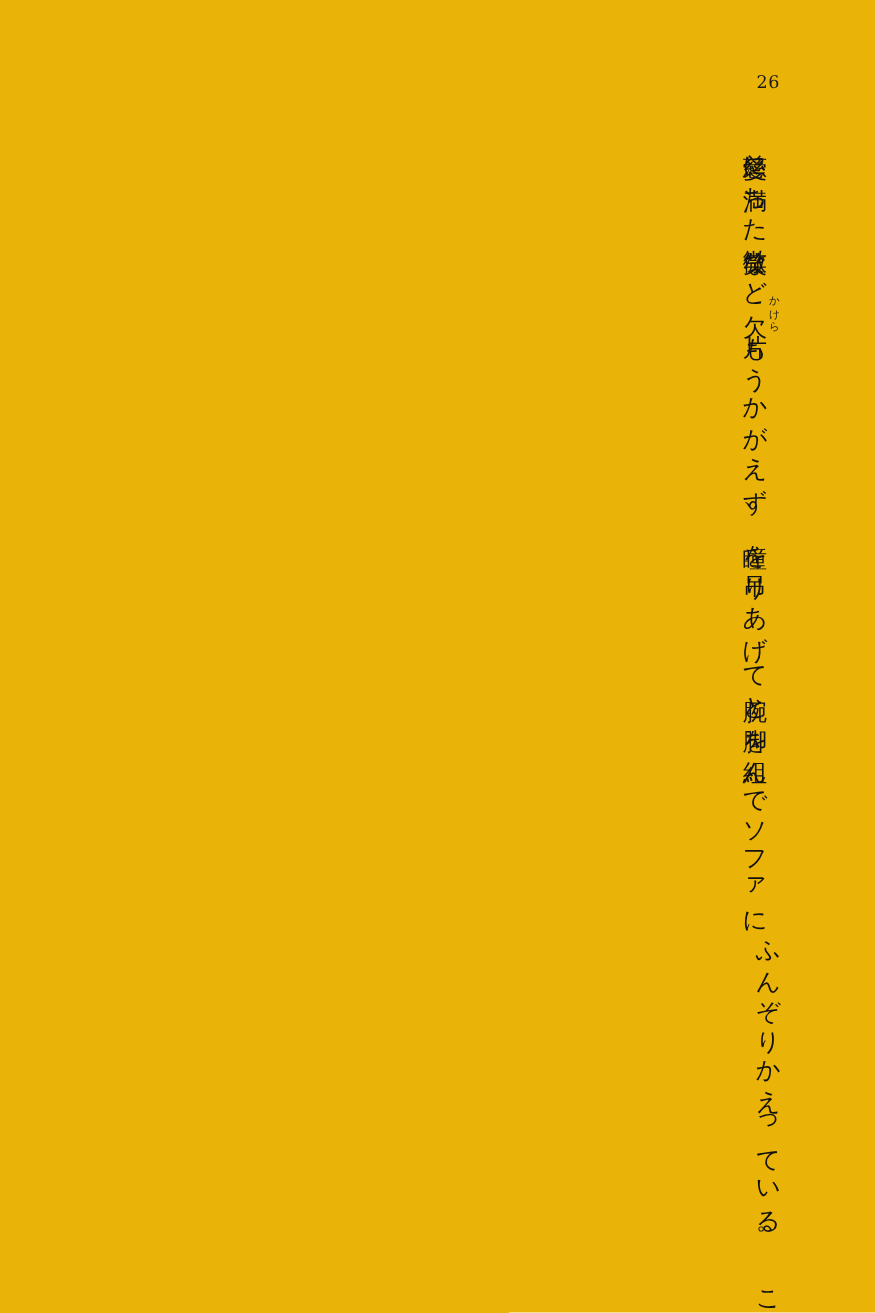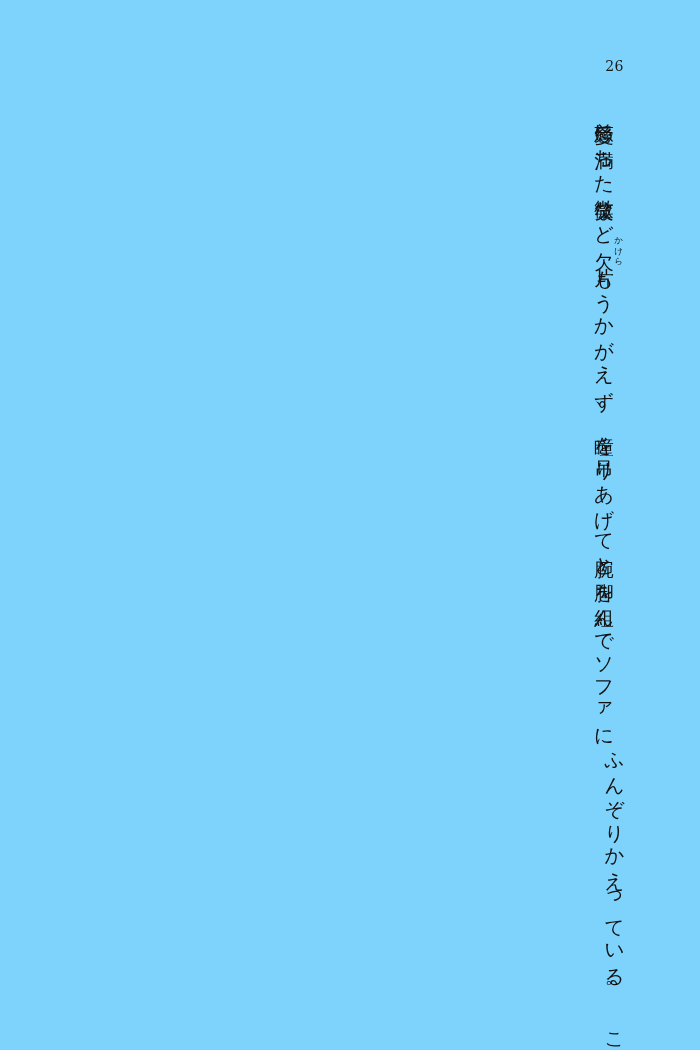--- a/index.html
+++ b/index.html
@@ -13,21 +13,21 @@
     font-family: "DejaVu Serif", "Liberation Serif", serif;
     color: #0d0d0d;
     overflow: hidden;
     position: relative;
   }
   .page {
     position: relative;
     width: 700px;
     height: 1050px;
     box-sizing: border-box;
-    background: #7dd3fc;
+    background: #eab308;
   }
   .page-number {
     position: absolute;
     top: 58px;
     right: 76px;
     font-size: 14px;
     letter-spacing: 0.5px;
     color: #1a1a1a;
     font-family: "DejaVu Serif", "Liberation Serif", serif;
   }

